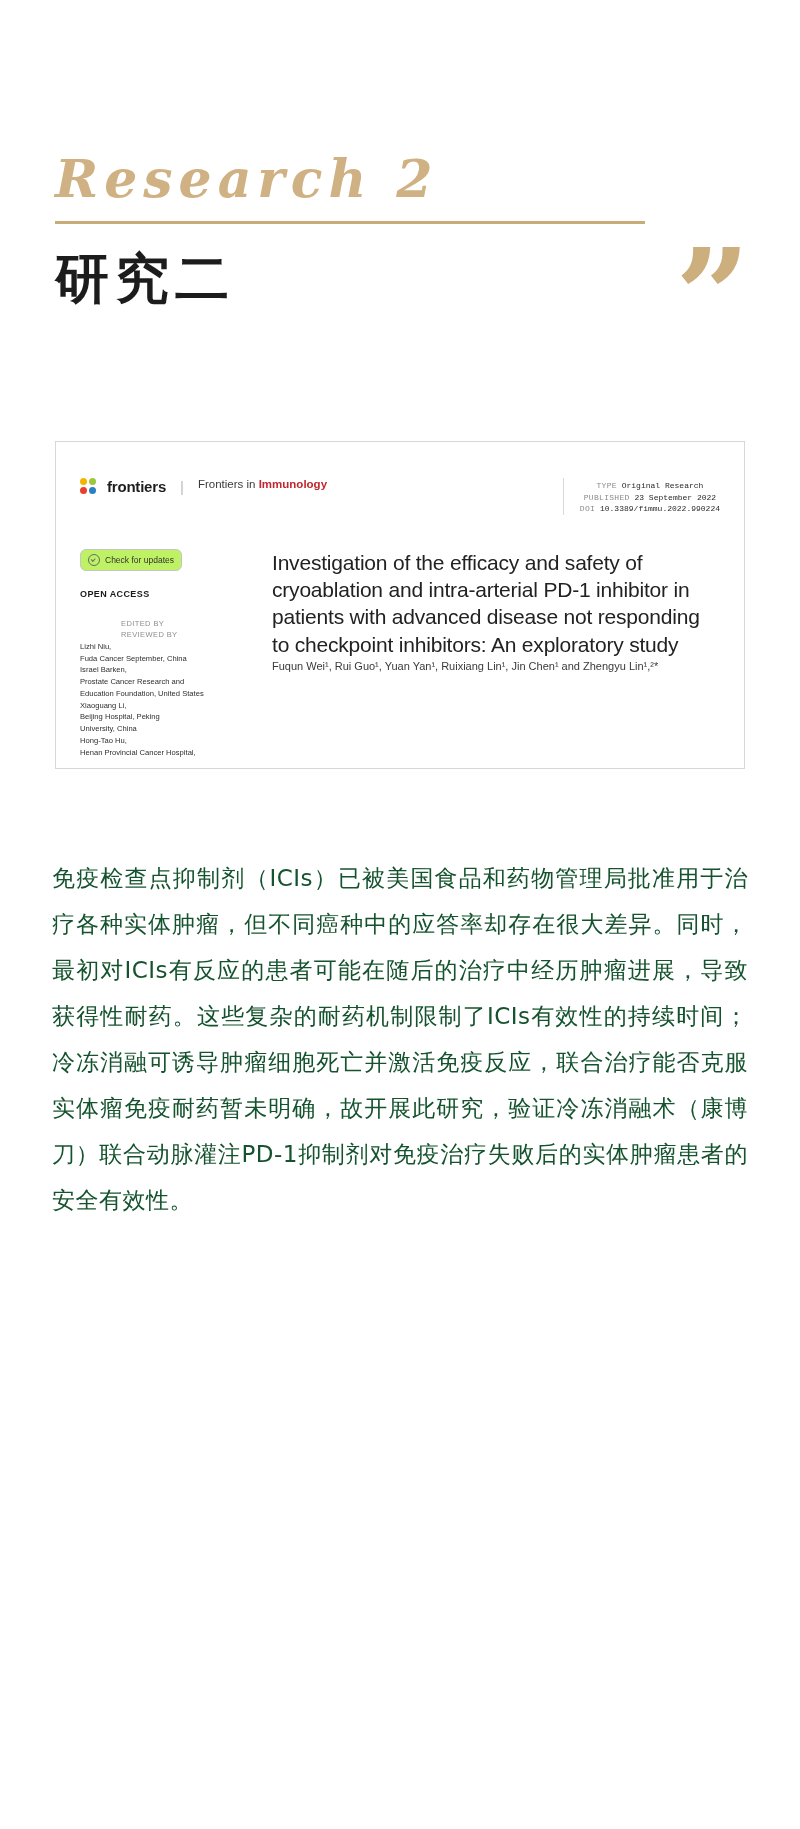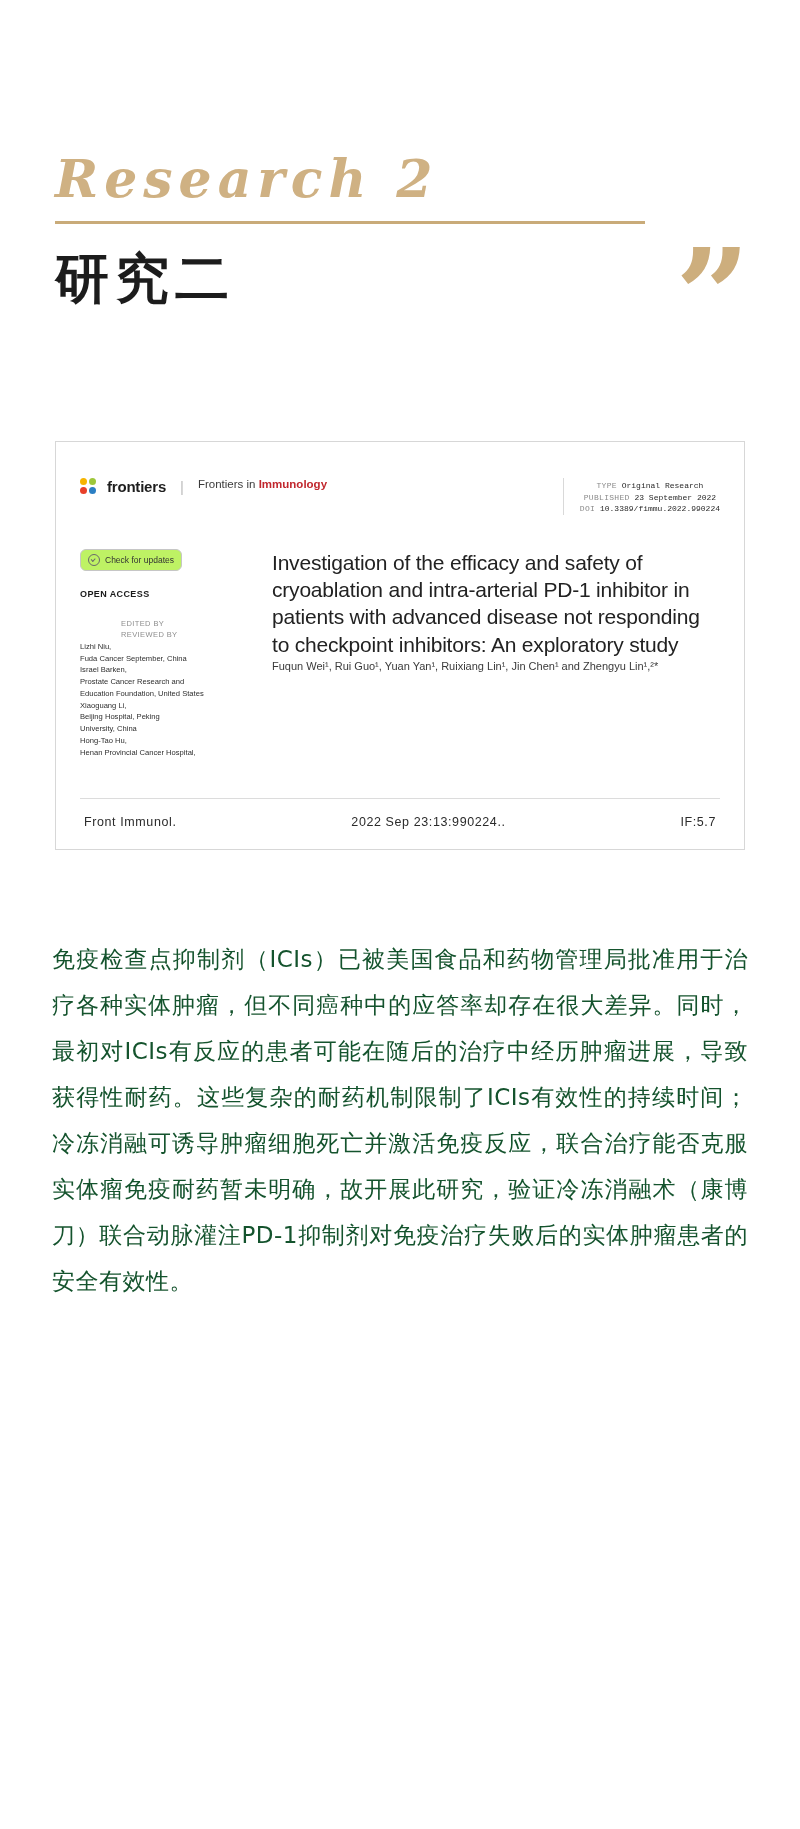--- a/index.html
+++ b/index.html
@@ -286,21 +286,16 @@
         <div>Henan Provincial Cancer Hospital,</div>
       </div>
     </div>
 
     <div class="paper-right">
       <div class="paper-title">Investigation of the efficacy and safety of cryoablation and intra-arterial PD-1 inhibitor in patients with advanced disease not responding to checkpoint inhibitors: An exploratory study</div>
       <div class="authors">Fuqun Wei¹, Rui Guo¹, Yuan Yan¹, Ruixiang Lin¹, Jin Chen¹ and Zhengyu Lin¹,²*</div>
     </div>
   </div>
 
-  <div class="paper-footer">
-    <div>Front Immunol.</div>
-    <div>2022 Sep 23:13:990224..</div>
-    <div>IF:5.7</div>
-  </div>
 
 </div>
 
 <div class="abstract">免疫检查点抑制剂（ICIs）已被美国食品和药物管理局批准用于治疗各种实体肿瘤，但不同癌种中的应答率却存在很大差异。同时，最初对ICIs有反应的患者可能在随后的治疗中经历肿瘤进展，导致获得性耐药。这些复杂的耐药机制限制了ICIs有效性的持续时间；冷冻消融可诱导肿瘤细胞死亡并激活免疫反应，联合治疗能否克服实体瘤免疫耐药暂未明确，故开展此研究，验证冷冻消融术（康博刀）联合动脉灌注PD-1抑制剂对免疫治疗失败后的实体肿瘤患者的安全有效性。</div>
 
 </body></html>

